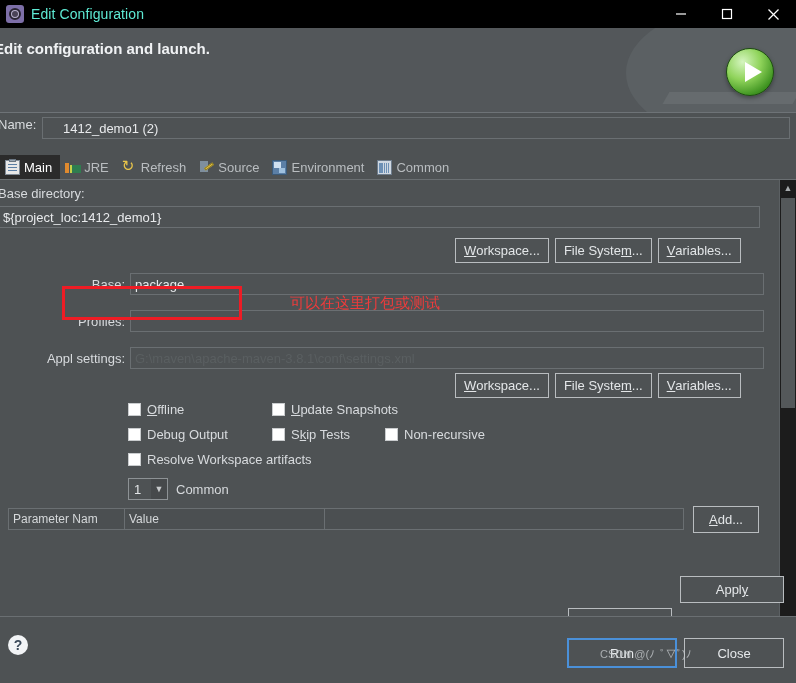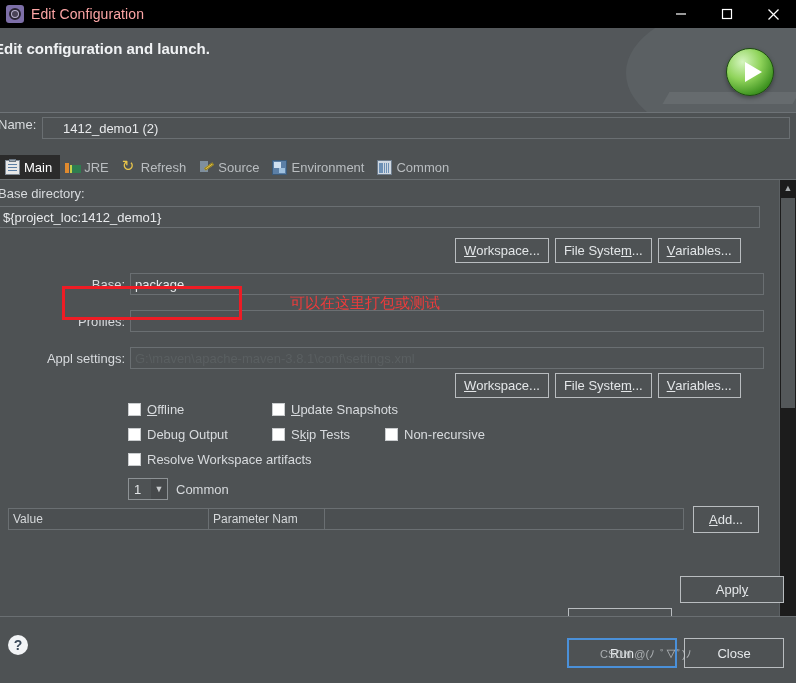--- a/index.html
+++ b/index.html
@@ -59,21 +59,21 @@
     box-sizing: border-box;
   }
   .title-icon .gear-hole {
     position: absolute;
     left: 6px; top: 6px;
     width: 6px; height: 6px;
     border-radius: 50%;
     background: #4a4357;
   }
   .title-text {
-    color: #fca5a5;
+    color: #5eead4;
     font-size: 14px;
     letter-spacing: .1px;
   }
   .win-buttons {
     position: absolute;
     right: 0; top: 0;
     height: 28px;
     display: flex;
     align-items: center;
   }
@@ -639,22 +639,22 @@
 
       <div class="threads-row" style="left:128px; top:298px;">
         <div class="spinner">
           <span class="val">1</span>
           <span class="chev">▼</span>
         </div>
         <span>Common</span>
       </div>
 
       <div class="table-head" style="left:8px; top:328px; width:676px;">
+        <div class="th c1">Parameter Nam</div>
         <div class="th c2">Value</div>
-        <div class="th c1">Parameter Nam</div>
         <div class="th c3"></div>
       </div>
       <div class="btn add-btn" style="left:693px; top:326px; width:66px; height:27px;"><span class="mn">A</span>dd...</div>
 
     </div>
 
     <div class="scrollbar">
       <div class="sb-arrow up">▲</div>
       <div class="sb-thumb"></div>
       <div class="sb-arrow down">▼</div>

